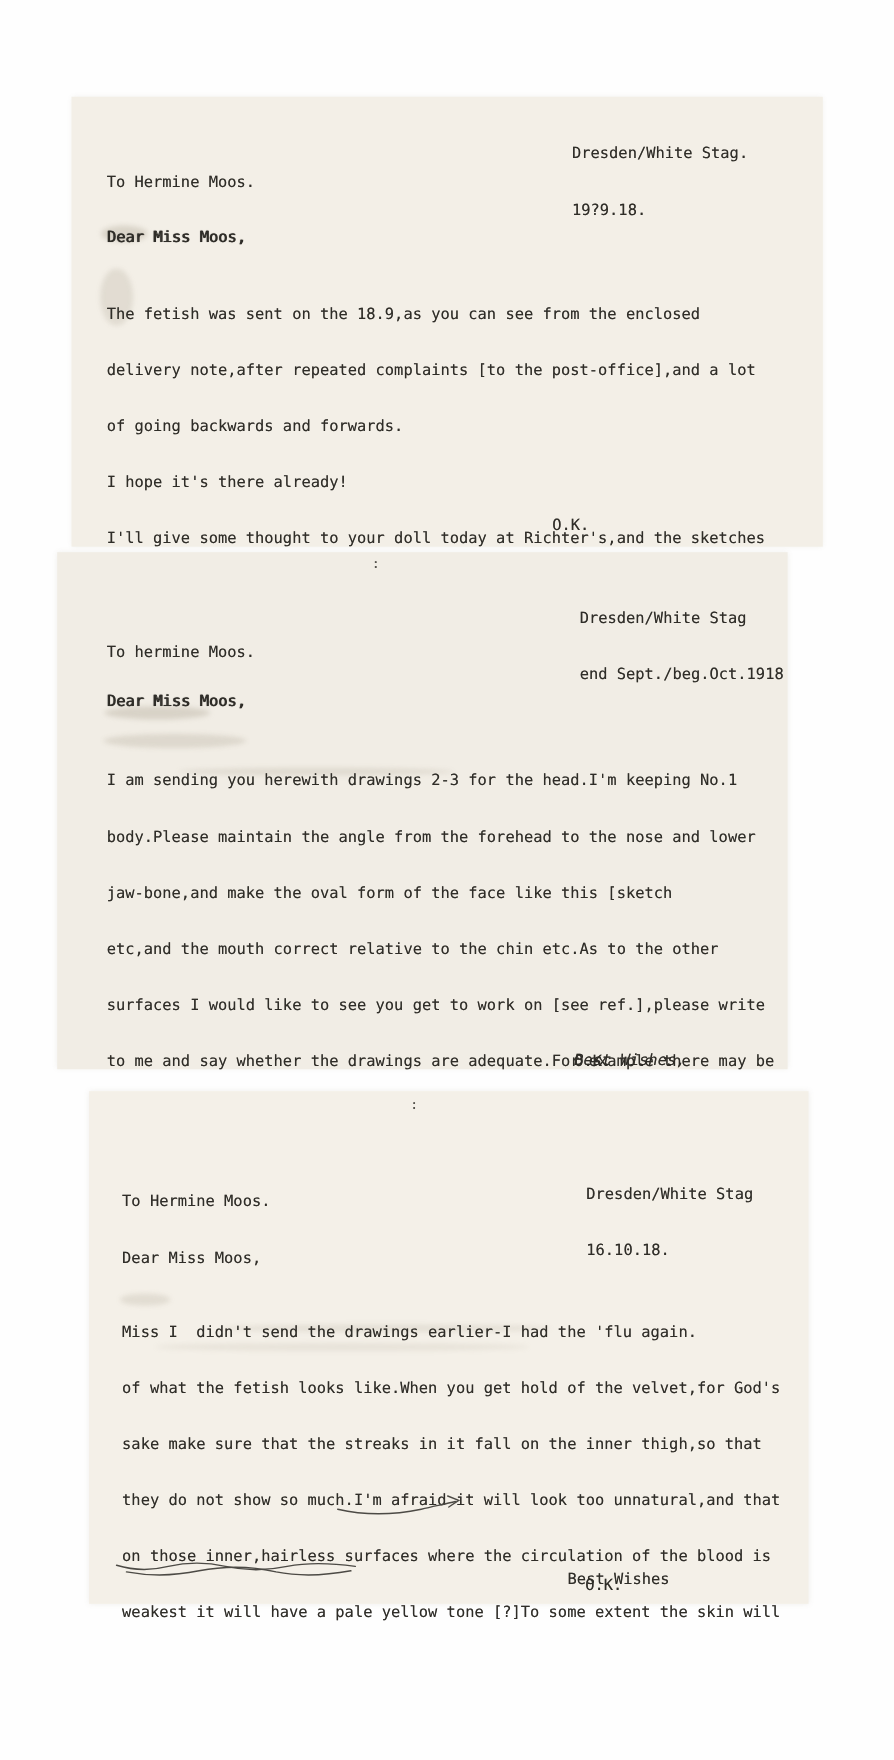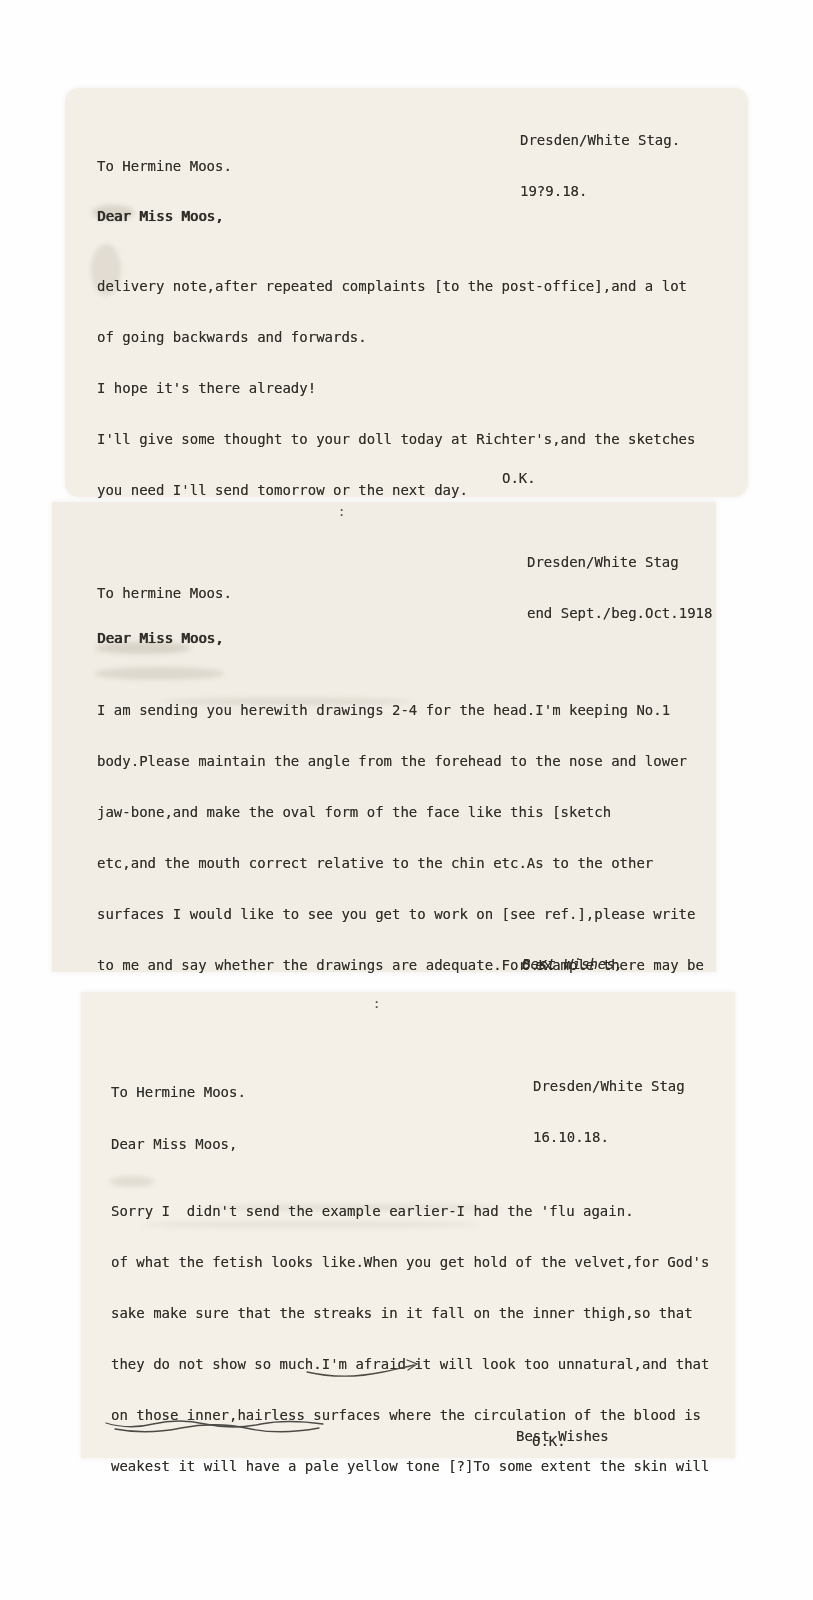--- a/index.html
+++ b/index.html
@@ -1,20 +1,20 @@
 <!DOCTYPE html>
 <html><head>
 <meta charset="utf-8">
 <style>
   html,body{margin:0;padding:0;background:#ffffff;}
   .stage{position:relative;width:813px;height:1600px;background:#fefefe;overflow:hidden;
          font-family:"DejaVu Sans Mono","Liberation Mono",monospace;}
   .paper{position:absolute;color:#2f2d28;font-size:14px;line-height:17px;
          box-shadow:0 0 5px rgba(120,105,80,0.10);}
-  .l1{left:65px;top:88px;width:683px;height:409px;background:#f3efe7;border-radius:14px;}
+  .l1{left:65px;top:88px;width:683px;height:409px;background:#f3efe7;}
   .l2{left:52px;top:502px;width:664px;height:470px;background:#f1ede5;}
   .l3{left:81px;top:992px;width:654px;height:466px;background:#f4f0e8;}
   .paper *{position:absolute;white-space:pre;}
   .txt{text-shadow:0 0 0.6px rgba(47,45,40,0.55);}
   .dateline{display:block;}
   .dateline div{position:static;white-space:pre;}
   .salu.heavy{text-shadow:0.8px 0 0 currentColor,0 0 1px rgba(0,0,0,0.45);}
   .body-block div{position:static;}
   .hang{margin-left:-14px;}
   .topmark{font-size:12px;color:#55524c;}
@@ -29,20 +29,21 @@
   <div class="paper l1">
     <div class="smudge" style="left:27px;top:117px;width:42px;height:15px;"></div>
     <div class="smudge" style="left:26px;top:156px;width:30px;height:52px;opacity:.7;"></div>
     <div class="dateline txt" style="left:455px;top:10px;">
       <div>Dresden/White Stag.</div>
       <div>19?9.18.</div>
     </div>
     <div class="txt" style="left:32px;top:70px;">To Hermine Moos.</div>
     <div class="txt salu heavy" style="left:32px;top:120px;">Dear Miss Moos,</div>
     <div class="body-block txt" style="left:32px;top:156px;">
+      <div>The fetish was sent on the 18.9,as you can see from the enclosed</div>
       <div>delivery note,after repeated complaints [to the post-office],and a lot</div>
       <div>of going backwards and forwards.</div>
       <div>I hope it's there already!</div>
       <div>I'll give some thought to your doll today at Richter's,and the sketches</div>
       <div>you need I'll send tomorrow or the next day.</div>
       <div>I'm glad that you've found an opportunity to get something for the</div>
       <div>skin.Dr.Wallerstein has a friend (Benario) who runs a big silk-mill.I</div>
       <div>don't want to ask for anything from him on my own though,as I don't get</div>
       <div>on with him.And I don't want to burden Dr.Wallerstein with it.But if</div>
       <div>there is no alternative,this is the man to ask.</div>
@@ -57,21 +58,21 @@
     <div class="smudge" style="left:43px;top:140px;width:96px;height:12px;"></div>
     <div class="smudge" style="left:42px;top:165px;width:130px;height:13px;opacity:.8;"></div>
     <div class="smudge" style="left:110px;top:196px;width:250px;height:7px;opacity:.7;"></div>
     <div class="dateline txt" style="left:475px;top:18px;">
       <div>Dresden/White Stag</div>
       <div>end Sept./beg.Oct.1918</div>
     </div>
     <div class="txt" style="left:45px;top:83px;">To hermine Moos.</div>
     <div class="txt salu heavy" style="left:45px;top:128px;">Dear Miss Moos,</div>
     <div class="body-block txt" style="left:45px;top:166px;">
-      <div>I am sending you herewith drawings 2-4 for the head.I'm keeping No.1</div>
+      <div>I am sending you herewith drawings 2-3 for the head.I'm keeping No.1</div>
       <div>body.Please maintain the angle from the forehead to the nose and lower</div>
       <div>jaw-bone,and make the oval form of the face like this [sketch</div>
       <div>etc,and the mouth correct relative to the chin etc.As to the other</div>
       <div>surfaces I would like to see you get to work on [see ref.],please write</div>
       <div>to me and say whether the drawings are adequate.For example there may be</div>
       <div>one particular surface you are working on and are in trouble with,and</div>
       <div>you may like to look at it from another angle.Try building up the layers</div>
       <div>so as to have a better idea of the form and organisation [of the</div>
       <div>body].Miss Richter has the 'flu-she got it in Berlin,butit's not</div>
       <div>serious.I've got it too.</div>
@@ -87,21 +88,21 @@
     <div class="smudge" style="left:28px;top:184px;width:46px;height:11px;opacity:.7;"></div>
     <div class="smudge" style="left:120px;top:212px;width:300px;height:7px;opacity:.6;"></div>
     <div class="smudge" style="left:60px;top:229px;width:340px;height:7px;opacity:.5;"></div>
     <div class="dateline txt" style="left:452px;top:52px;">
       <div>Dresden/White Stag</div>
       <div>16.10.18.</div>
     </div>
     <div class="txt" style="left:30px;top:92px;">To Hermine Moos.</div>
     <div class="txt salu" style="left:30px;top:144px;">Dear Miss Moos,</div>
     <div class="body-block txt" style="left:30px;top:177px;">
-      <div>Sorry I  didn't send the example earlier-I had the 'flu again.</div>
+      <div>Miss I  didn't send the drawings earlier-I had the 'flu again.</div>
       <div>of what the fetish looks like.When you get hold of the velvet,for God's</div>
       <div>sake make sure that the streaks in it fall on the inner thigh,so that</div>
       <div>they do not show so much.I'm afraid it will look too unnatural,and that</div>
       <div>on those inner,hairless surfaces where the circulation of the blood is</div>
       <div>weakest it will have a pale yellow tone [?]To some extent the skin will</div>
       
       
       
       
       

